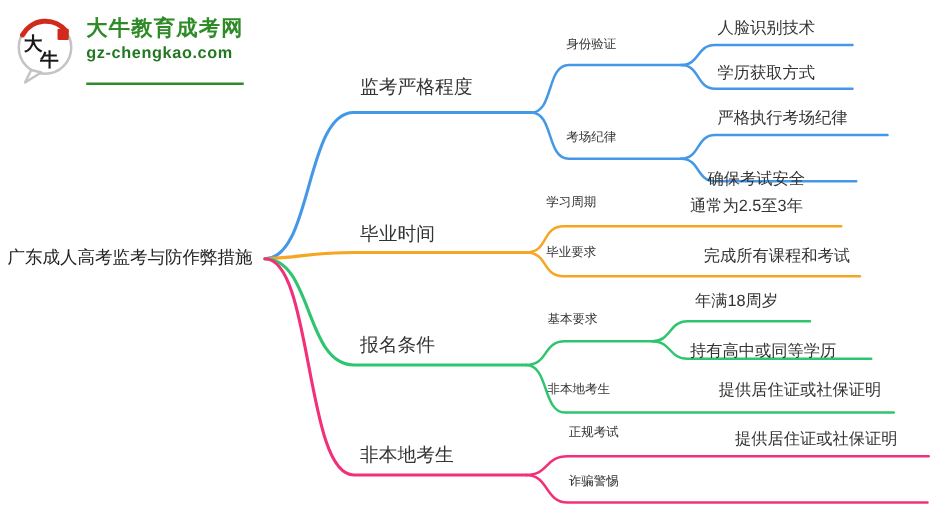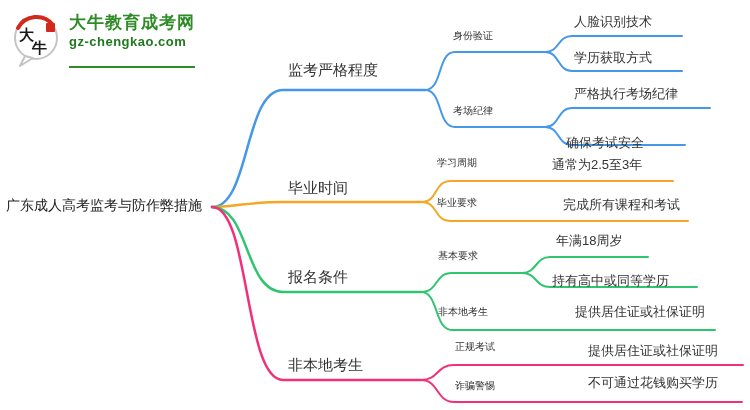--- a/index.html
+++ b/index.html
@@ -95,15 +95,14 @@
   <div class="lbl sl" style="left:438px;top:250px;width:85px;">基本要求</div>
   <div class="lbl ll" style="left:556px;top:233px;width:92px;">年满18周岁</div>
   <div class="lbl ll" style="left:552px;top:273px;width:142px;">持有高中或同等学历</div>
   <div class="lbl sl" style="left:438px;top:306px;width:90px;">非本地考生</div>
   <div class="lbl ll" style="left:575px;top:304px;width:135px;">提供居住证或社保证明</div>
 
   <div class="lbl ml" style="left:288px;top:356px;width:134px;">非本地考生</div>
   <div class="lbl sl" style="left:455px;top:341px;width:92px;">正规考试</div>
   <div class="lbl ll" style="left:588px;top:343px;width:152px;">提供居住证或社保证明</div>
   <div class="lbl sl" style="left:455px;top:380px;width:92px;">诈骗警惕</div>
-  <div class="lbl ll" style="left:588px;top:375px;width:148px;">不可通过花钱购买学历</div>
 
 </div>
 
 </body></html>

